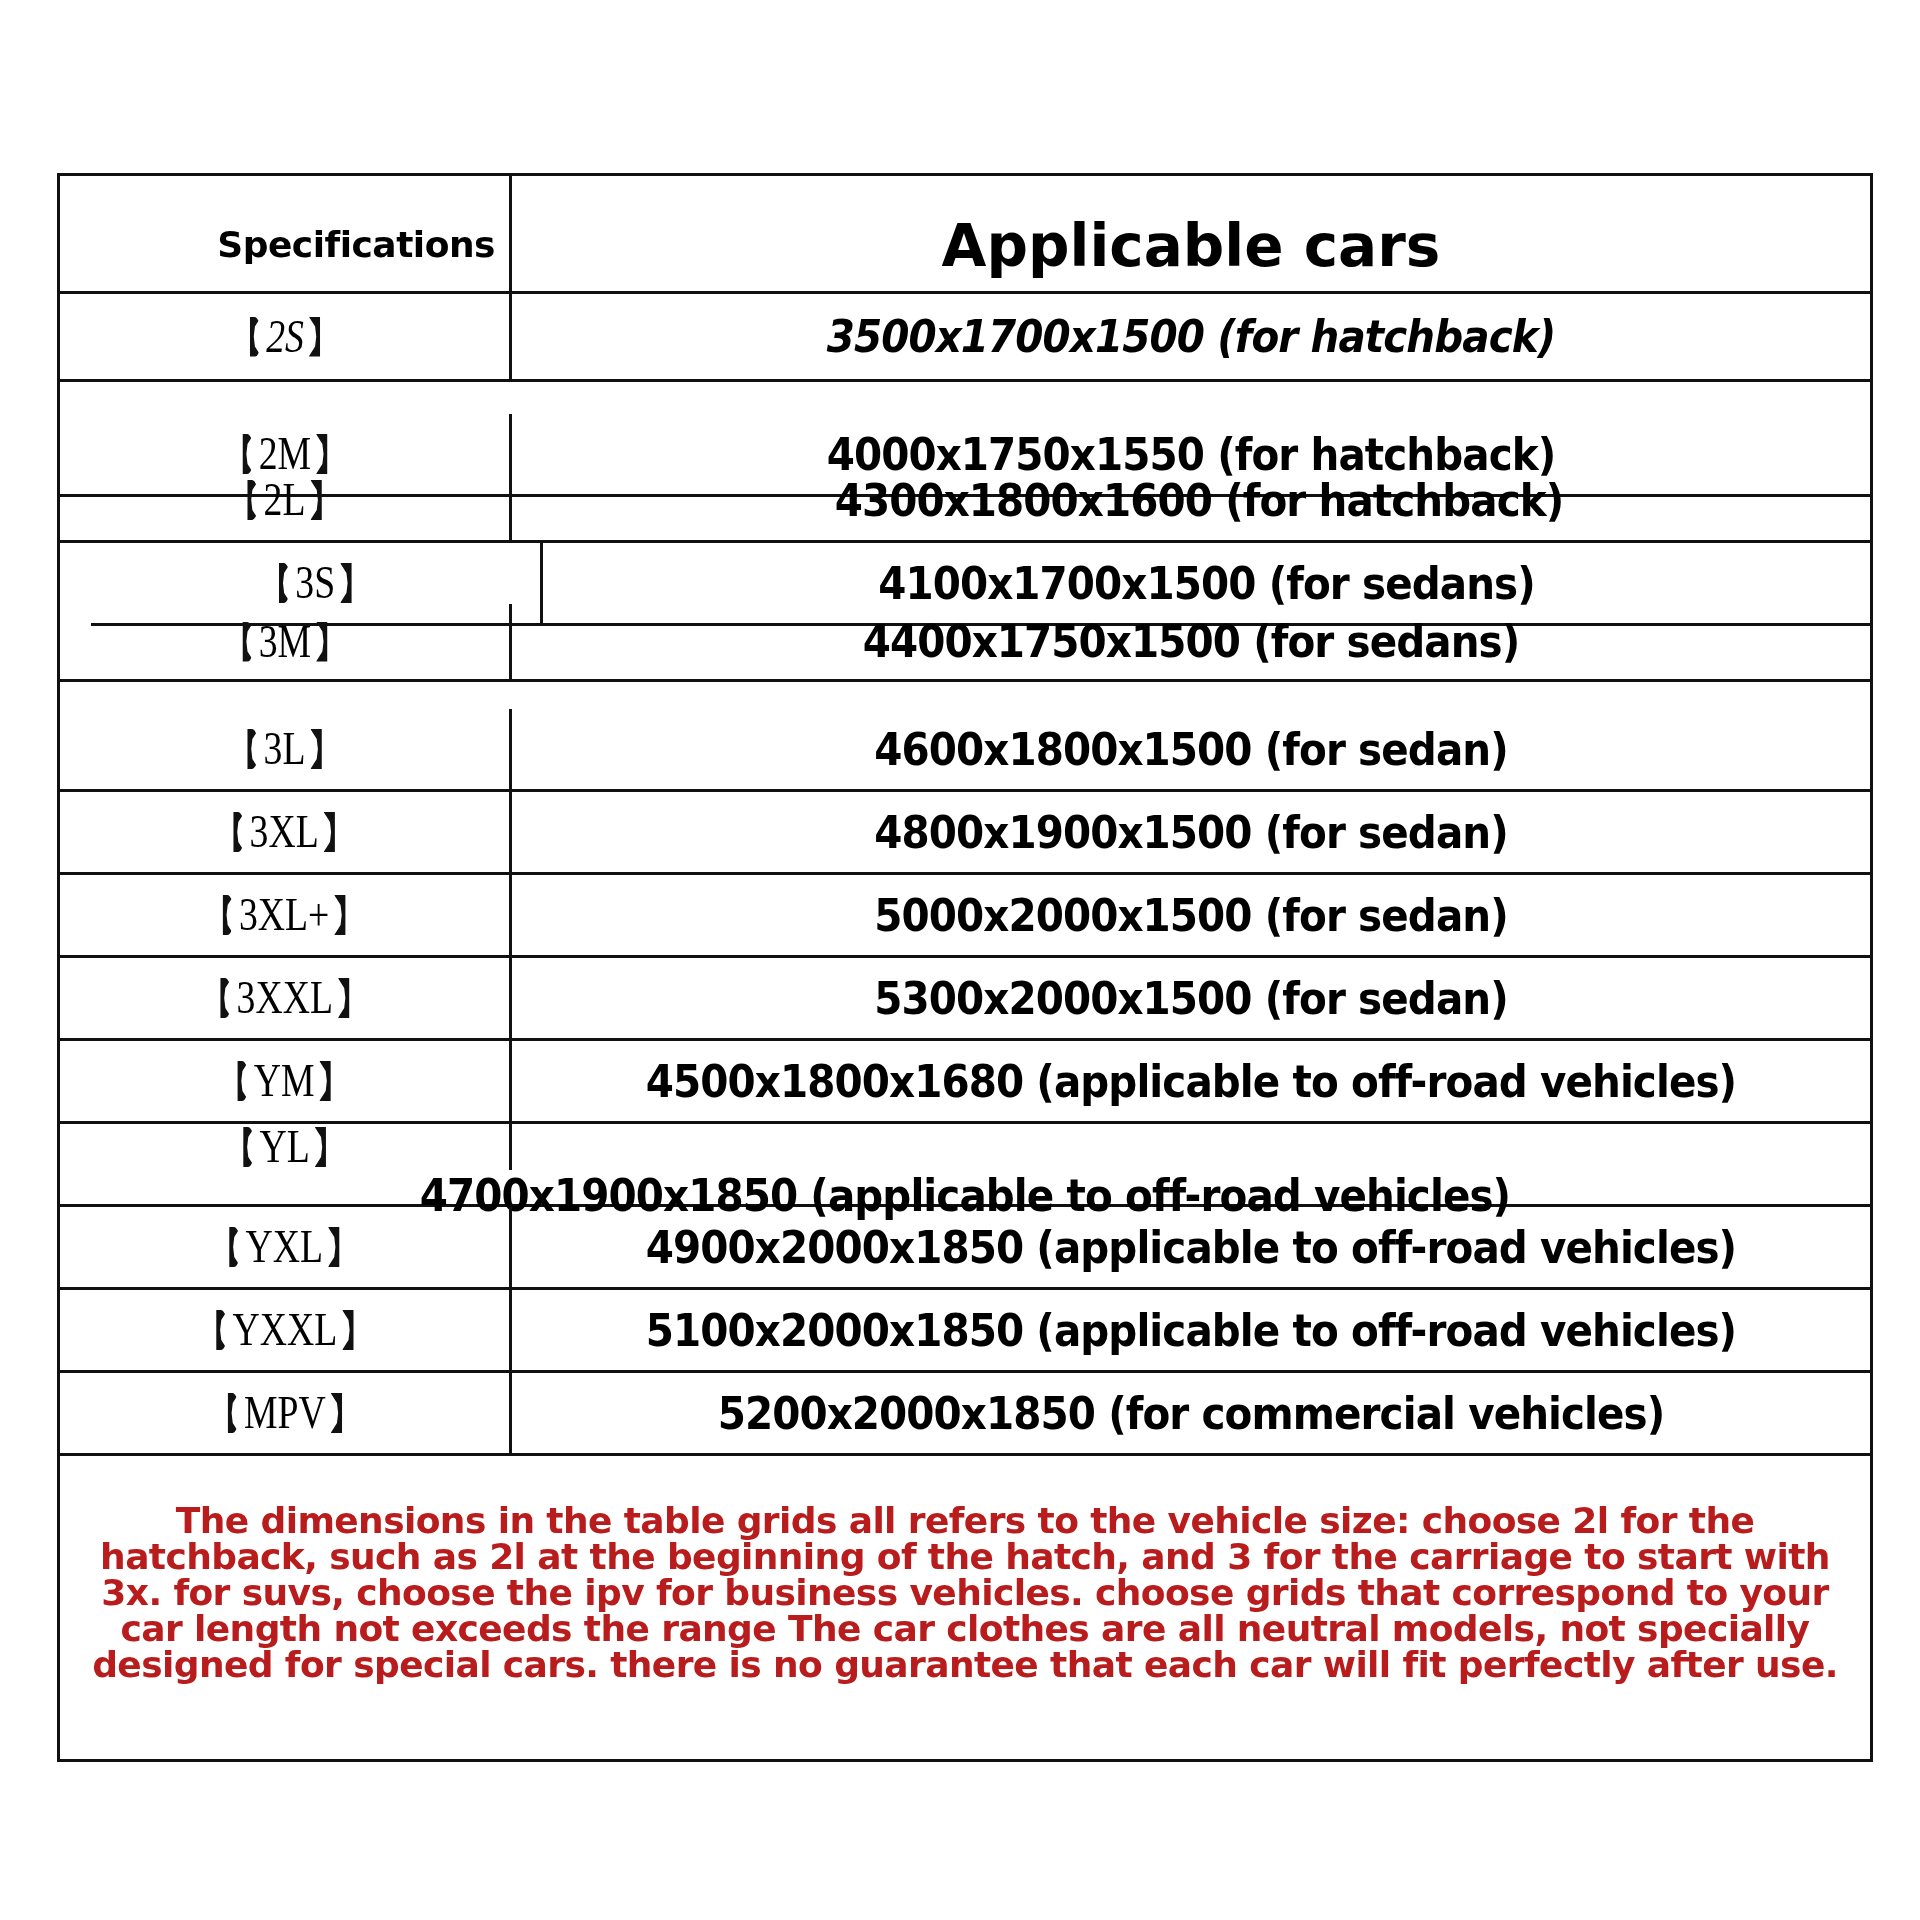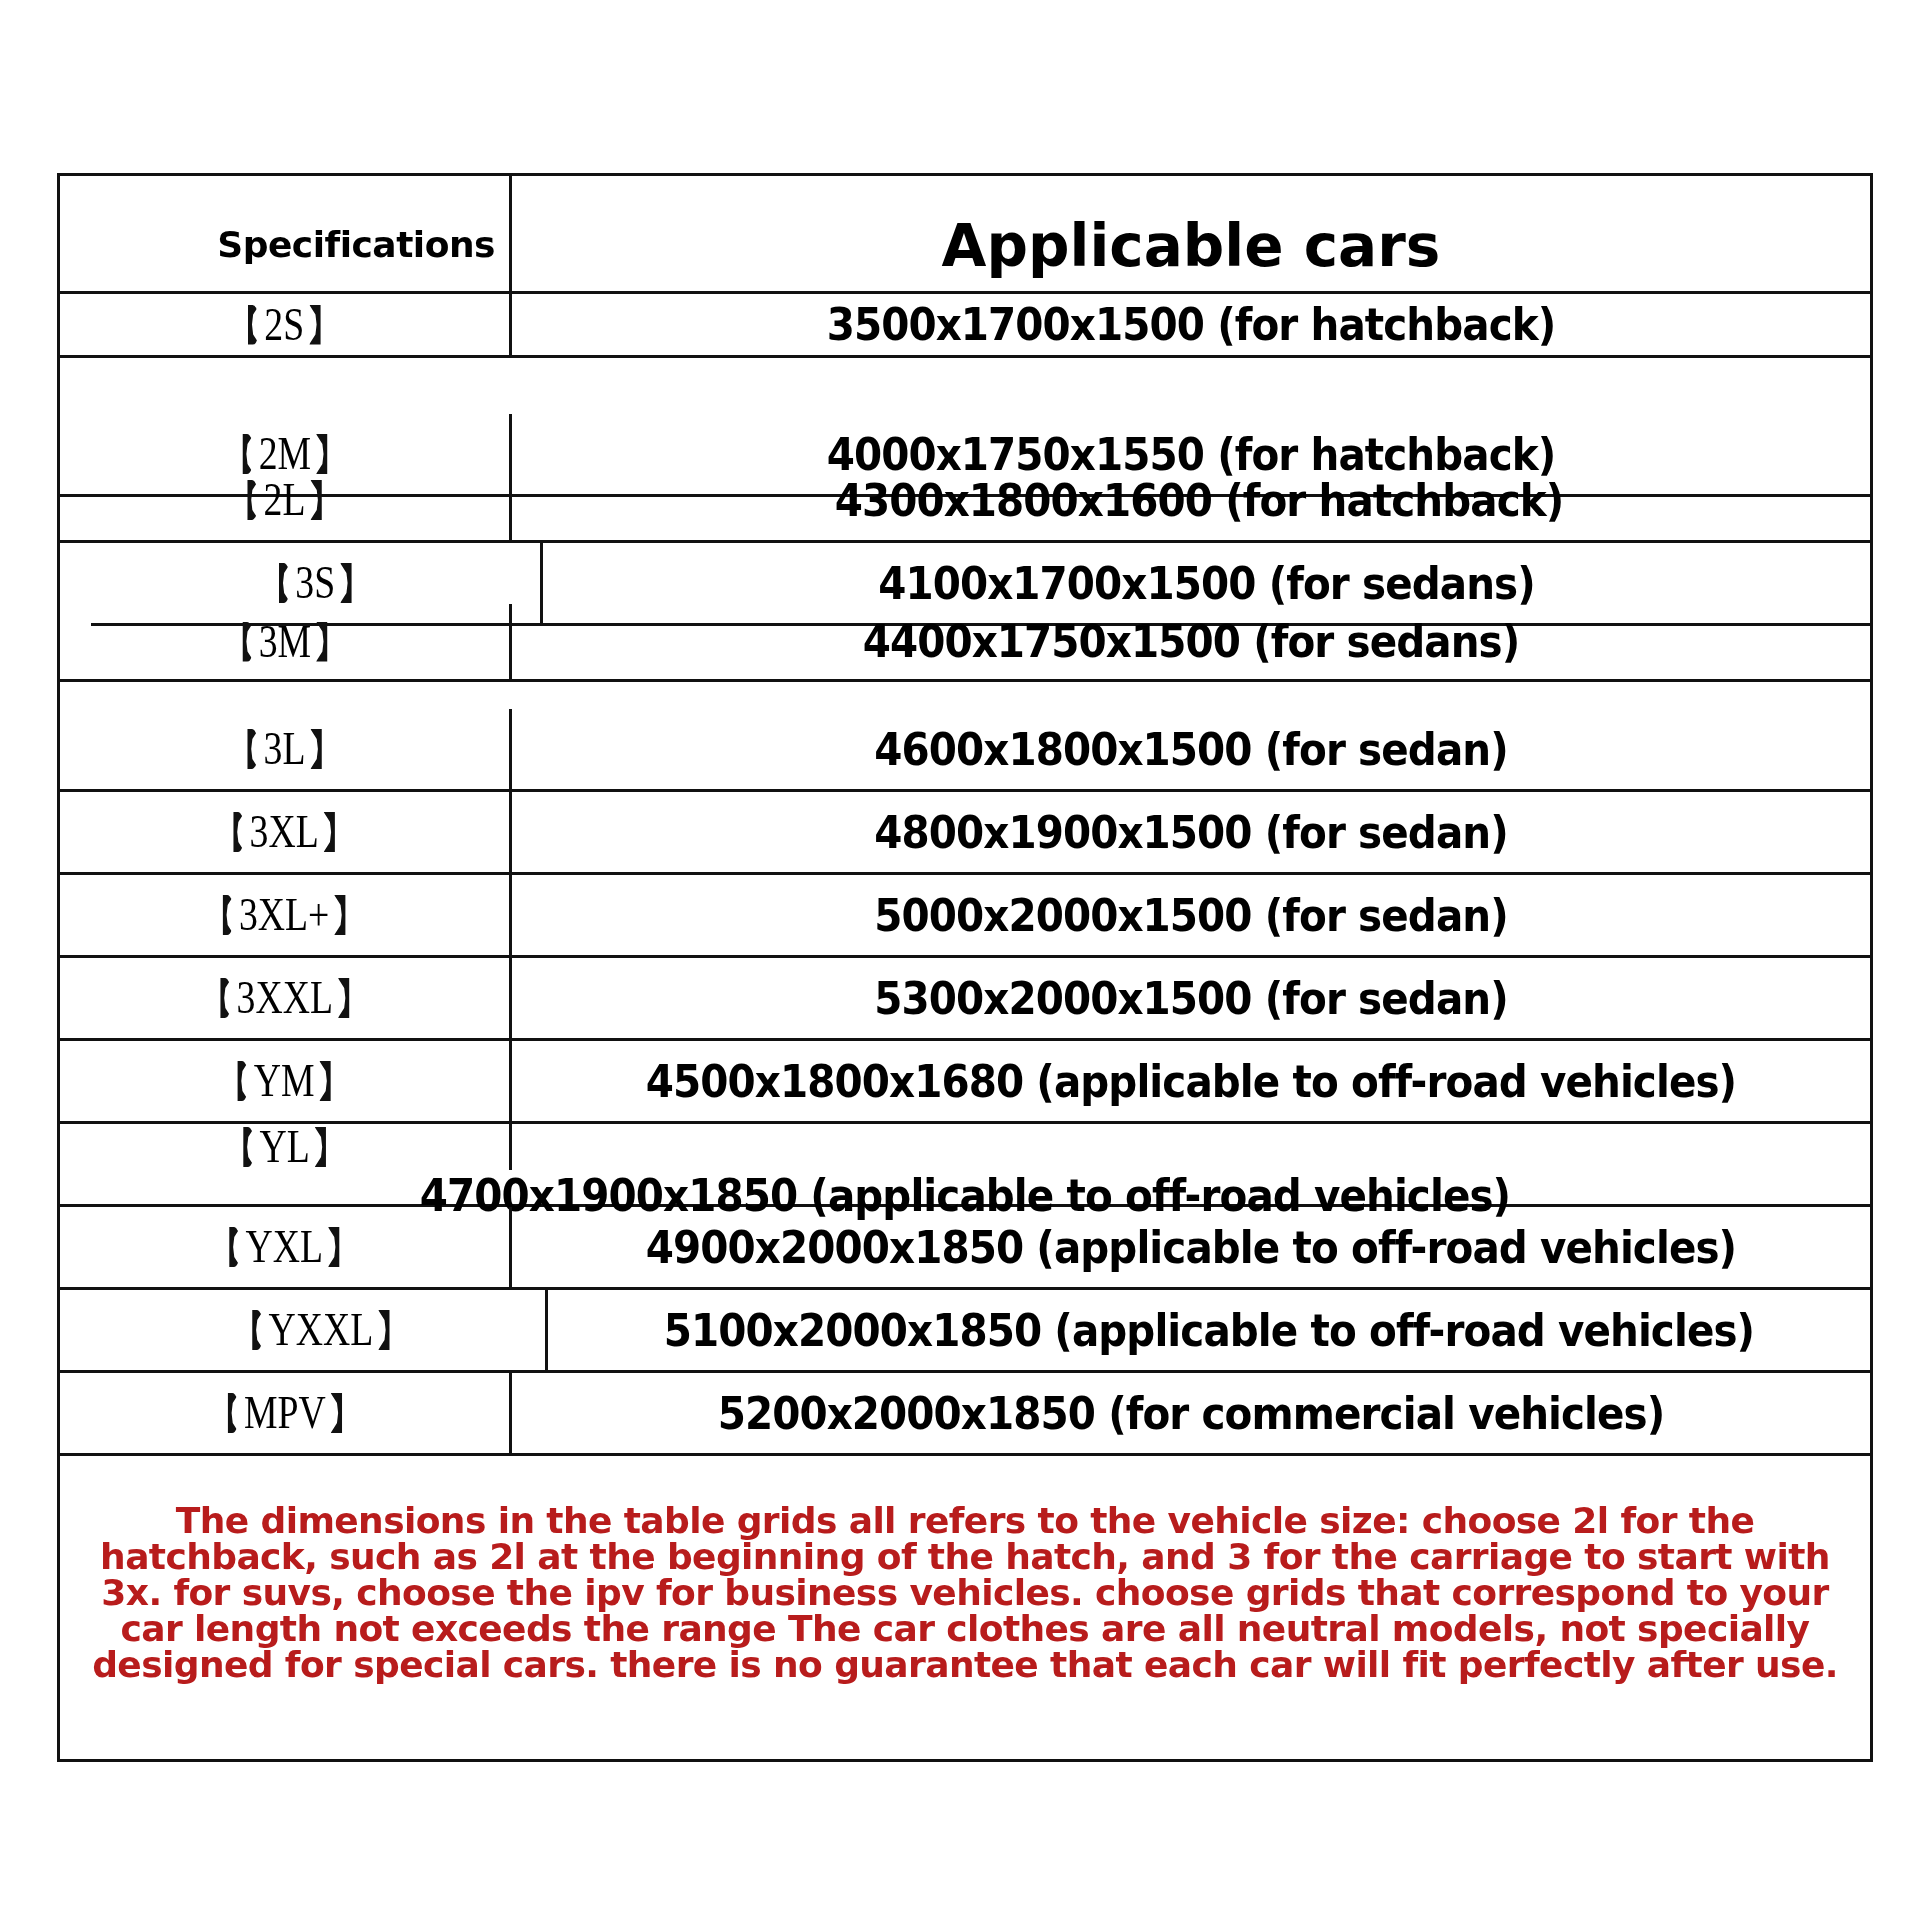--- a/index.html
+++ b/index.html
@@ -114,21 +114,21 @@
 </head>
 <body>
 
 <div class="size-table">
 
   <div class="row" style="top:0;height:118px;">
     <div class="cell-spec header-spec">Specifications</div>
     <div class="cell-size header-size">Applicable cars</div>
   </div>
 
-  <div class="row" style="top:118px;height:64px;">
+  <div class="row" style="top:118px;height:88px;font-style:italic;">
     <div class="cell-spec">
       <span class="spec-label">
           <span class="bracket left"></span>
           <span>2S</span>
           <span class="bracket right"></span>
         </span>
     </div>
     <div class="cell-size">3500x1700x1500 (for hatchback)</div>
   </div>
 
@@ -246,21 +246,21 @@
     <div class="cell-spec">
       <span class="spec-label">
           <span class="bracket left"></span>
           <span>YXL</span>
           <span class="bracket right"></span>
         </span>
     </div>
     <div class="cell-size">4900x2000x1850 (applicable to off-road vehicles)</div>
   </div>
 
-  <div class="row" style="top:1114px;height:83px;padding-left:36px;">
+  <div class="row" style="top:1114px;height:83px;">
     <div class="cell-spec">
       <span class="spec-label">
           <span class="bracket left"></span>
           <span>YXXL</span>
           <span class="bracket right"></span>
         </span>
     </div>
     <div class="cell-size">5100x2000x1850 (applicable to off-road vehicles)</div>
   </div>
 

